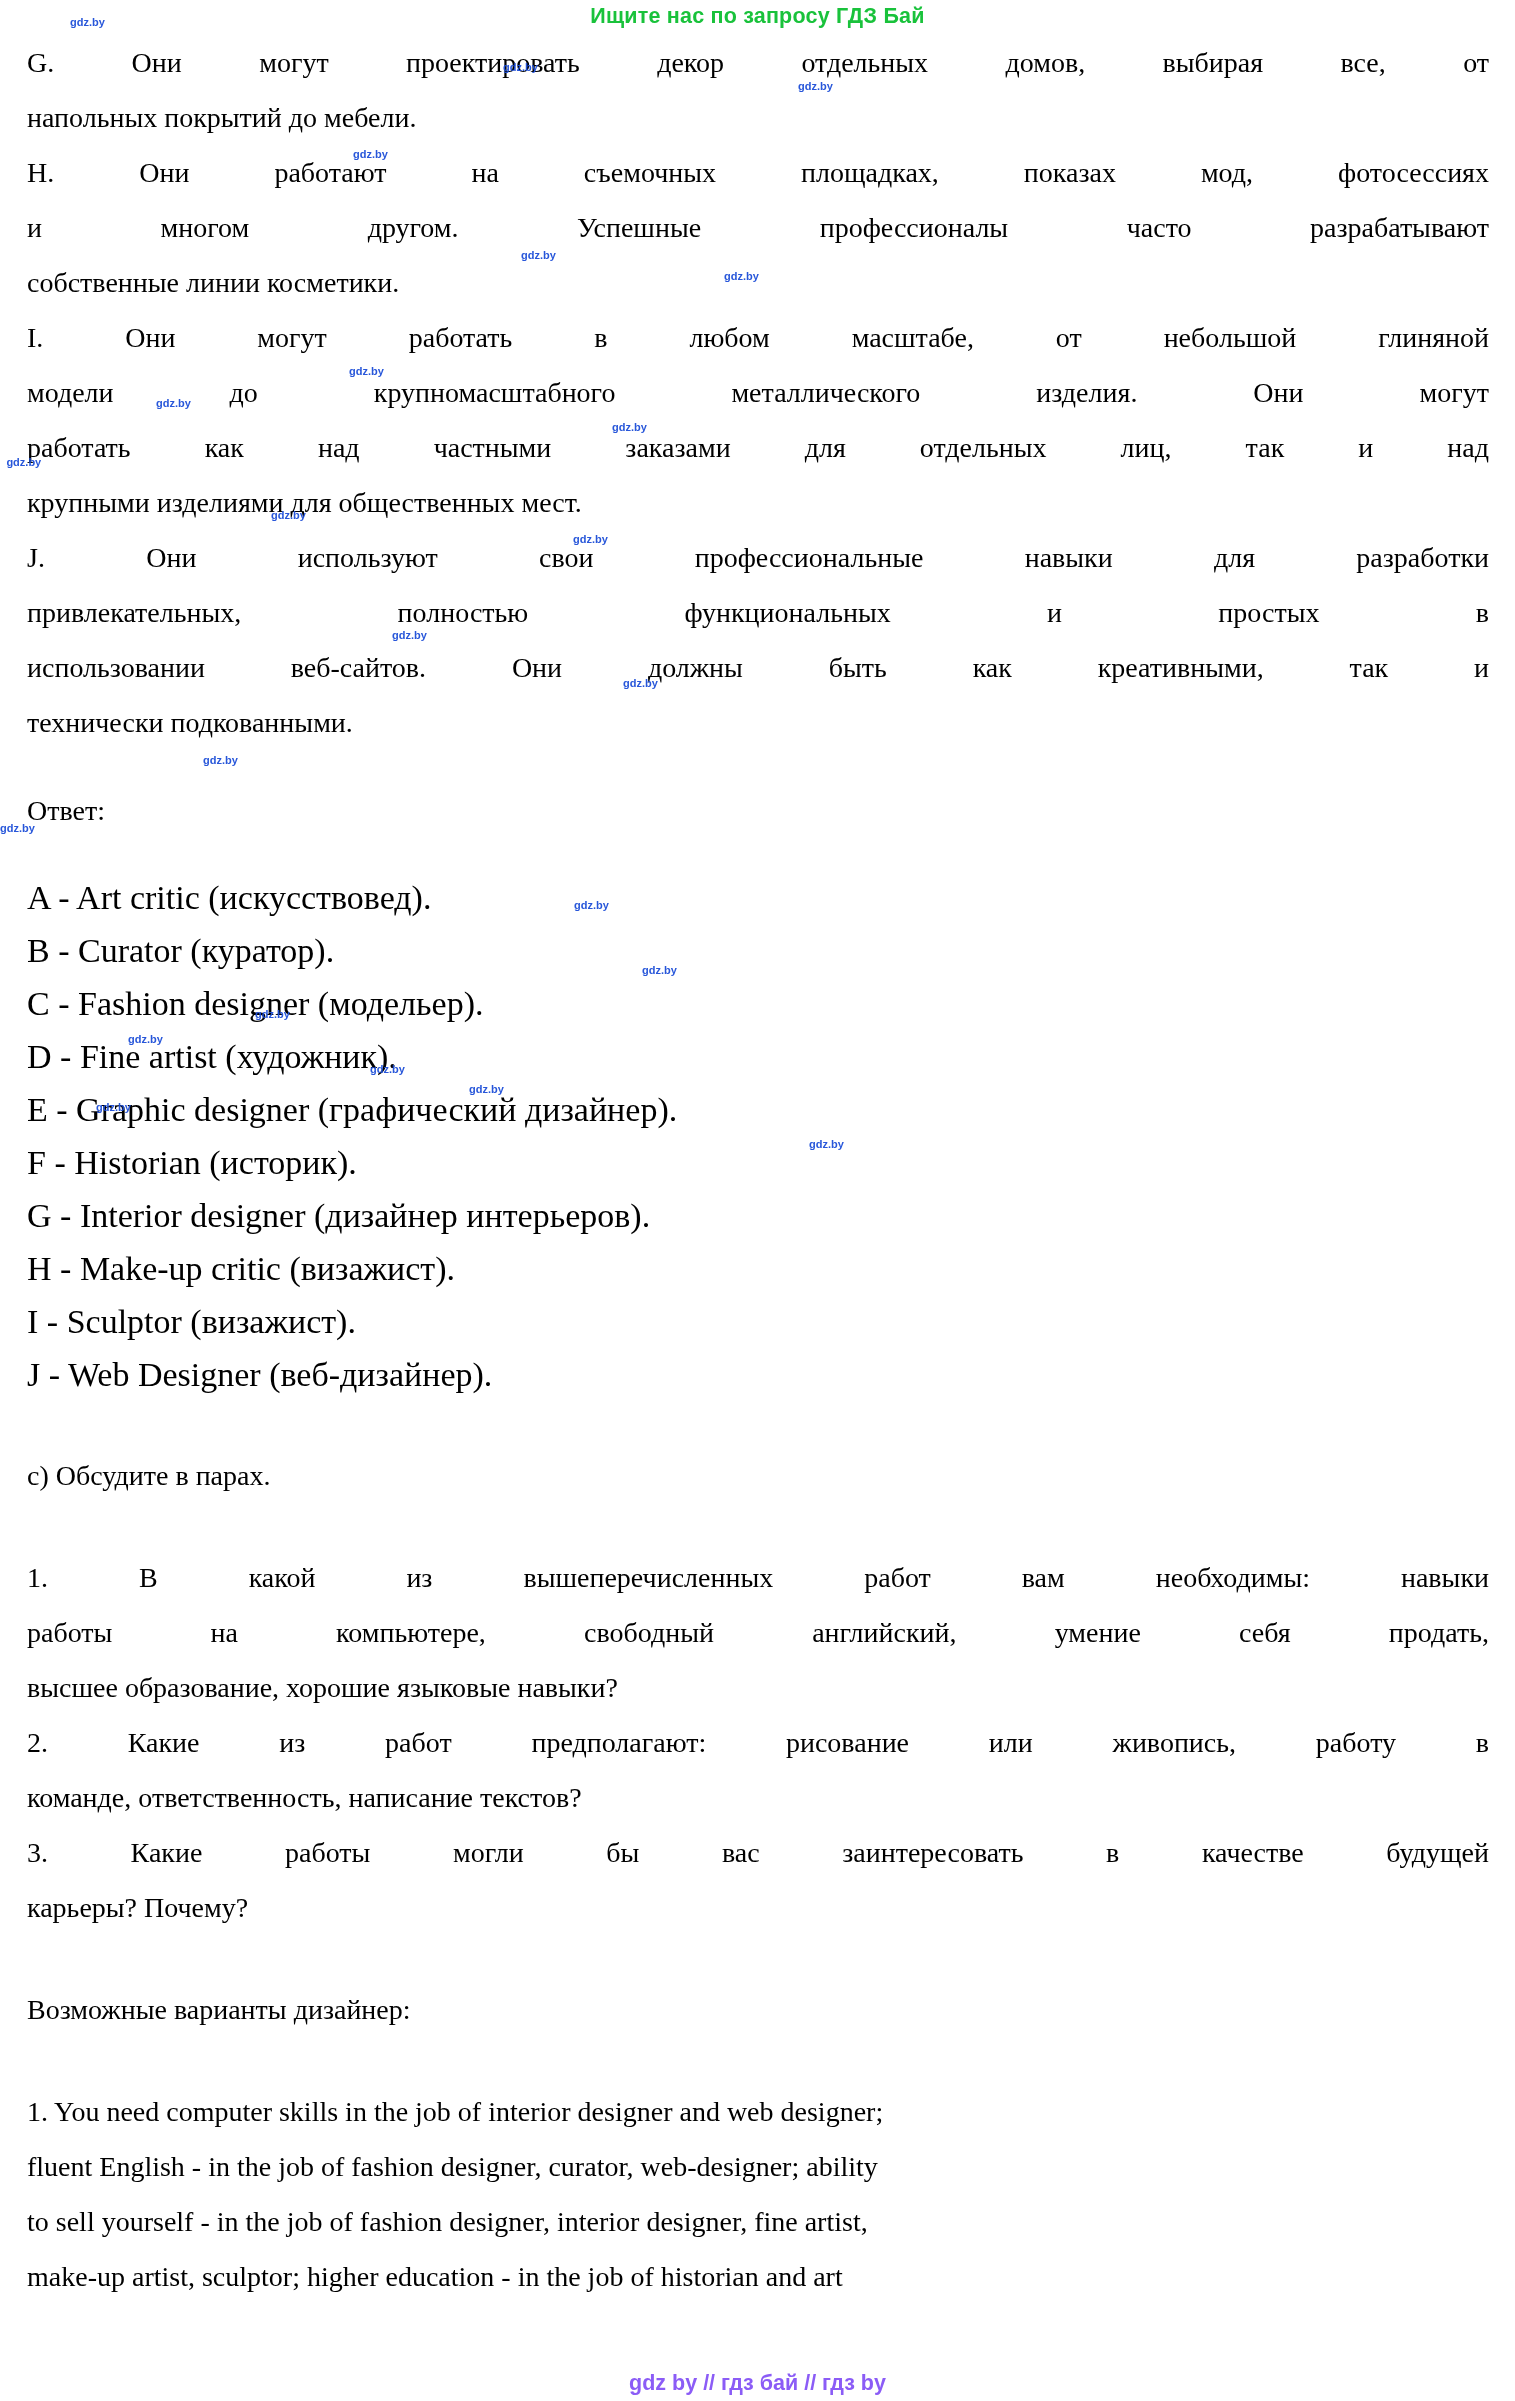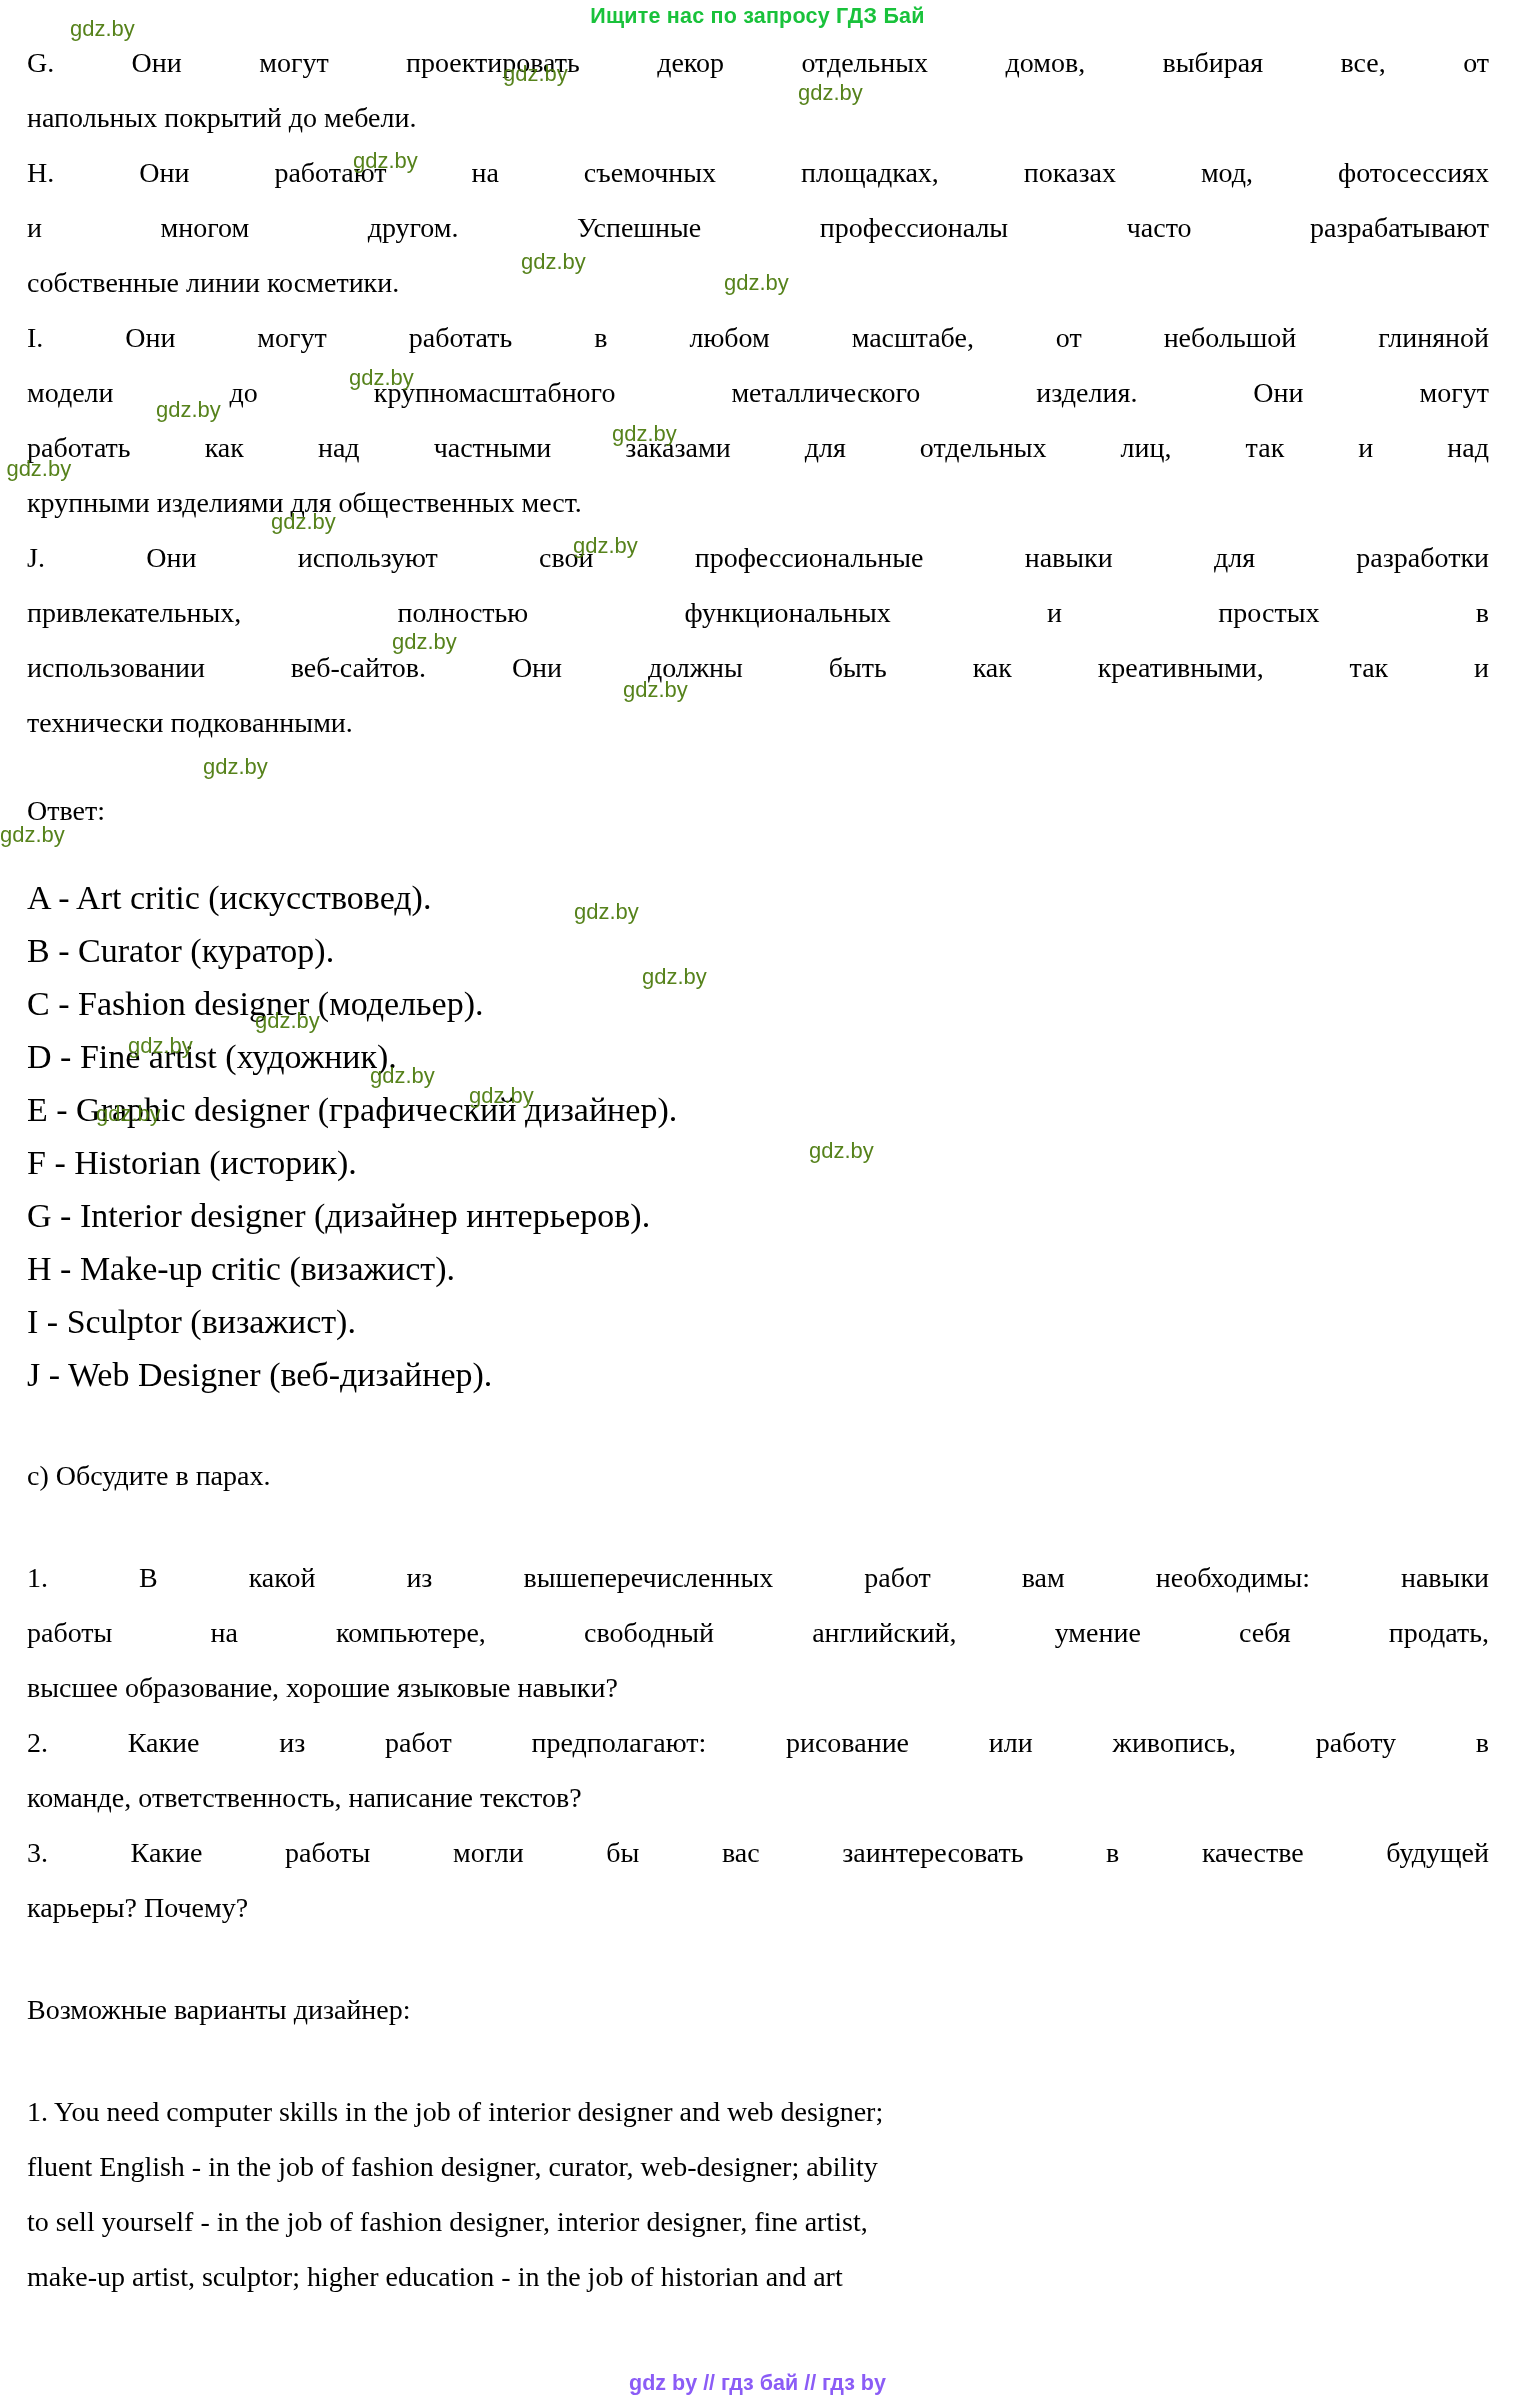--- a/index.html
+++ b/index.html
@@ -86,23 +86,23 @@
   .qa-list {
     margin: 0;
     padding: 0;
     list-style: none;
   }
 
   
   .wm {
     position: absolute;
     font-family: "Liberation Sans", "DejaVu Sans", sans-serif;
-    color: #4d7c0f;
-    font-size: 22px;
-    font-weight: 400;
+    color: #1d4ed8;
+    font-size: 11px;
+    font-weight: 700;
     white-space: nowrap;
     pointer-events: none;
     opacity: 0.95;
   }
 
   
   .footer-brand {
     position: absolute;
     left: 0;
     bottom: 4.8px;

